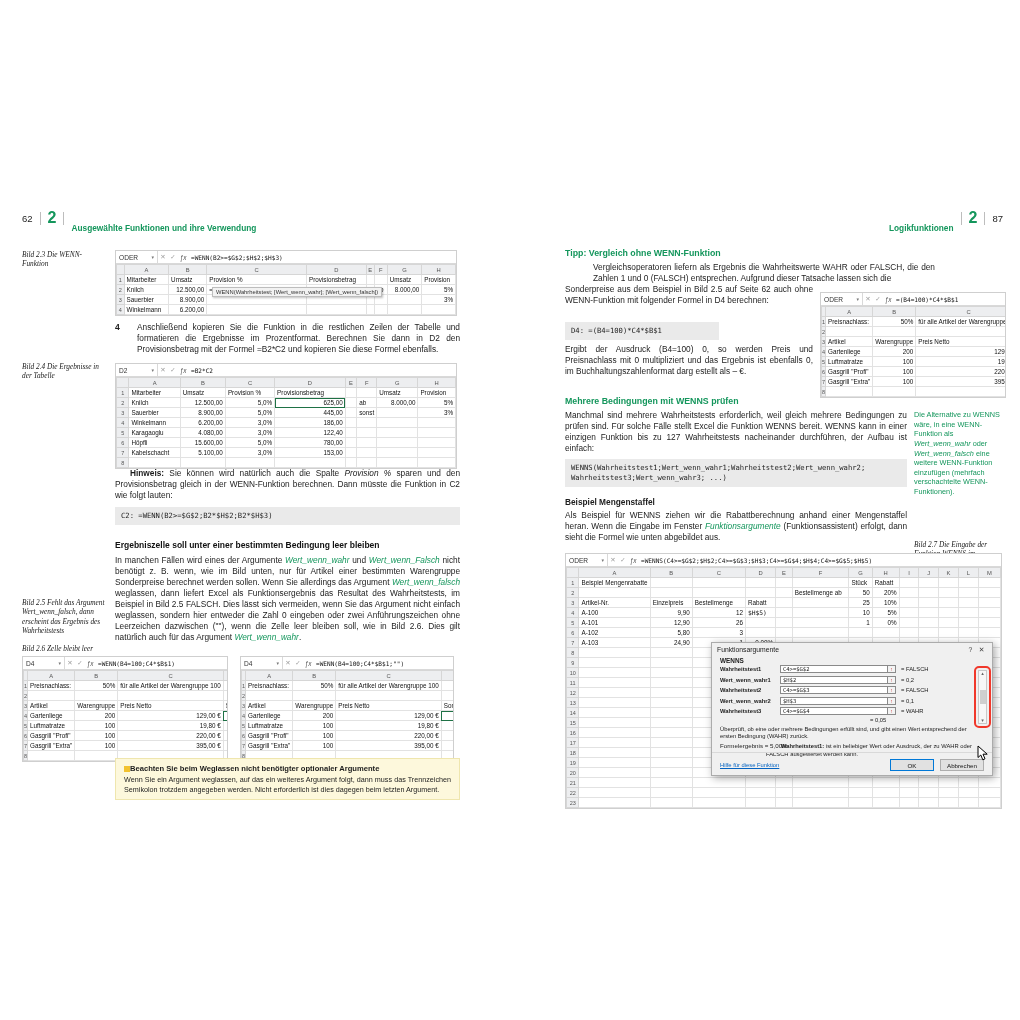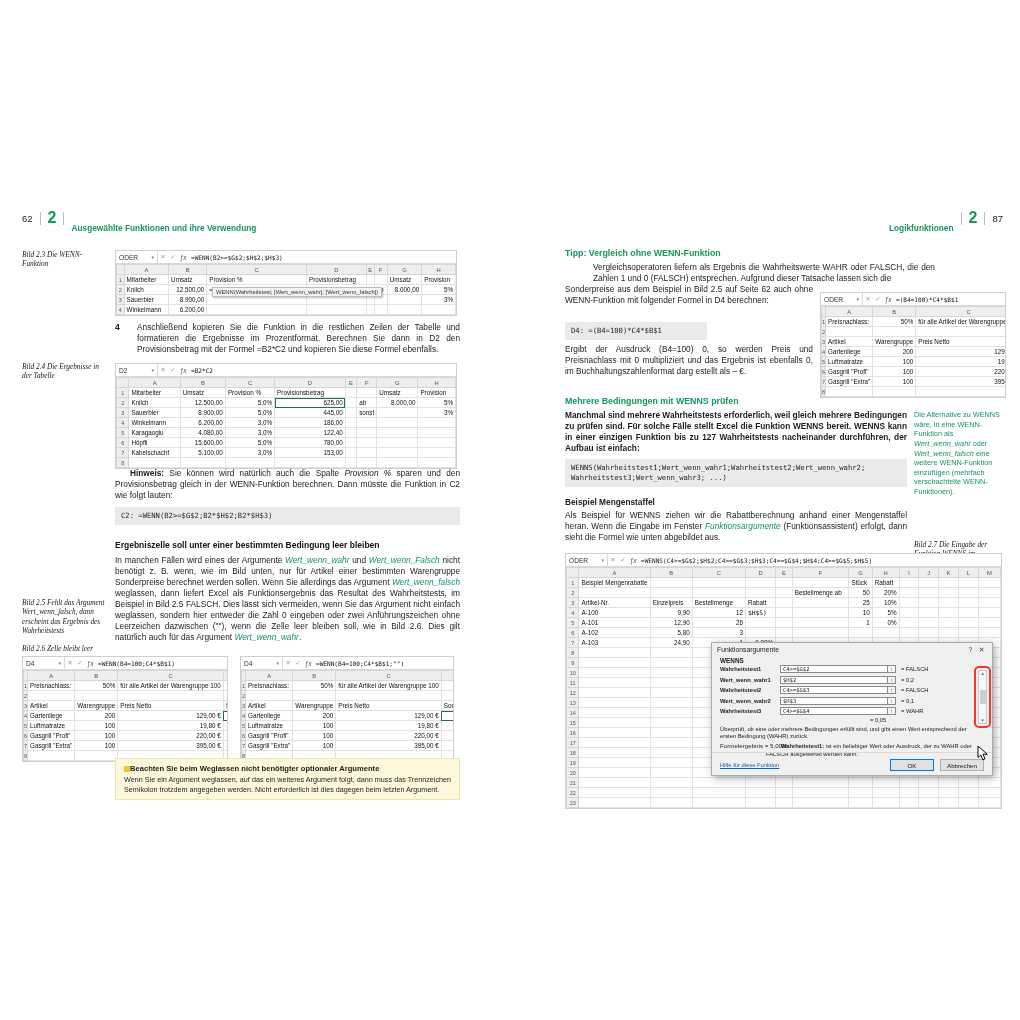--- a/index.html
+++ b/index.html
@@ -507,21 +507,21 @@
     <span class="phtitle">Logikfunktionen</span>
     <span class="vr"></span>
     <span class="chnum">2</span>
     <span class="vr"></span>
     <span class="pnum">87</span>
   </div>
 
   <div class="abs green-h" style="left:565px;top:248px;">Tipp: Vergleich ohne WENN-Funktion</div>
   <div class="abs body-text" style="left:565px;top:262px;width:342px;margin-left:28px;">Vergleichsoperatoren liefern als Ergebnis die Wahrheitswerte WAHR oder FALSCH, die den Zahlen 1 und 0 (FALSCH) entsprechen. Aufgrund dieser Tatsache lassen sich die</div>
   <div class="abs body-text" style="left:565px;top:284px;width:248px;">Sonderpreise aus dem Beispiel in Bild 2.5 auf Seite 62 auch ohne WENN-Funktion mit folgender Formel in D4 berechnen:</div>
-  <div class="abs code" style="left:565px;top:322px;width:142px;">D4: =(B4=100)*C4*$B$1</div>
+  <div class="abs code" style="left:565px;top:322px;width:154px;">D4: =(B4=100)*C4*$B$1</div>
   <div class="abs body-text" style="left:565px;top:344px;width:248px;">Ergibt der Ausdruck (B4=100) 0, so werden Preis und Preisnachlass mit 0 multipliziert und das Ergebnis ist ebenfalls 0, im Buchhaltungszahlenformat darg estellt als – €.</div>
 
   <div class="sheet" style="left:820px;top:292px;width:186px;">
       <div class="fbar">
         <span class="nbox">
           <span>ODER</span>
           <span class="dd">▾</span>
         </span>
         <span class="fico">✕</span>
         <span class="fico">✓</span>
@@ -588,21 +588,21 @@
             <th class="rhead">8</th>
             <td class=""></td>
             <td class=""></td>
             <td class=""></td>
           </tr>
         </tbody>
       </table>
     </div>
 
   <div class="abs green-h" style="left:565px;top:396px;">Mehrere Bedingungen mit WENNS prüfen</div>
-  <div class="abs body-text" style="left:565px;top:410px;width:342px;font-weight:bold;">Manchmal sind mehrere Wahrheitstests erforderlich, weil gleich mehrere Bedingungen zu prüfen sind. Für solche Fälle stellt Excel die Funktion WENNS bereit. WENNS kann in einer einzigen Funktion bis zu 127 Wahrheitstests nacheinander durchführen, der Aufbau ist einfach:</div>
+  <div class="abs body-text" style="left:565px;top:410px;width:342px;">Manchmal sind mehrere Wahrheitstests erforderlich, weil gleich mehrere Bedingungen zu prüfen sind. Für solche Fälle stellt Excel die Funktion WENNS bereit. WENNS kann in einer einzigen Funktion bis zu 127 Wahrheitstests nacheinander durchführen, der Aufbau ist einfach:</div>
   <div class="abs greennote" style="left:914px;top:410px;width:88px;"><span>Die Alternative zu WENNS wäre, in eine WENN-Funktion als </span><span class="seg-i">Wert_wenn_wahr</span><span> oder </span><span class="seg-i">Wert_wenn_falsch</span><span> eine weitere WENN-Funktion einzufügen (mehrfach verschachtelte WENN-Funktionen).</span></div>
   <div class="abs code" style="left:565px;top:459px;width:342px;">WENNS(Wahrheitstest1;Wert_wenn_wahr1;Wahrheitstest2;Wert_wenn_wahr2; Wahrheitstest3;Wert_wenn_wahr3; ...)</div>
 
   <div class="abs bold-label" style="left:565px;top:497px;">Beispiel Mengenstaffel</div>
   <div class="abs body-text" style="left:565px;top:510px;width:342px;"><span>Als Beispiel für WENNS ziehen wir die Rabattberechnung anhand einer Mengenstaffel heran. Wenn die Eingabe im Fenster </span><span class="seg-term">Funktionsargumente</span><span> (Funktionsassistent) erfolgt, dann sieht die Formel wie unten abgebildet aus.</span></div>
   <div class="abs cap" style="left:914px;top:540px;width:86px;">Bild 2.7 Die Eingabe der Funktion WENNS im Funktionsassistenten</div>
 
   <div class="sheet" style="left:565px;top:553px;width:437px;">
       <div class="fbar">
         <span class="nbox">

